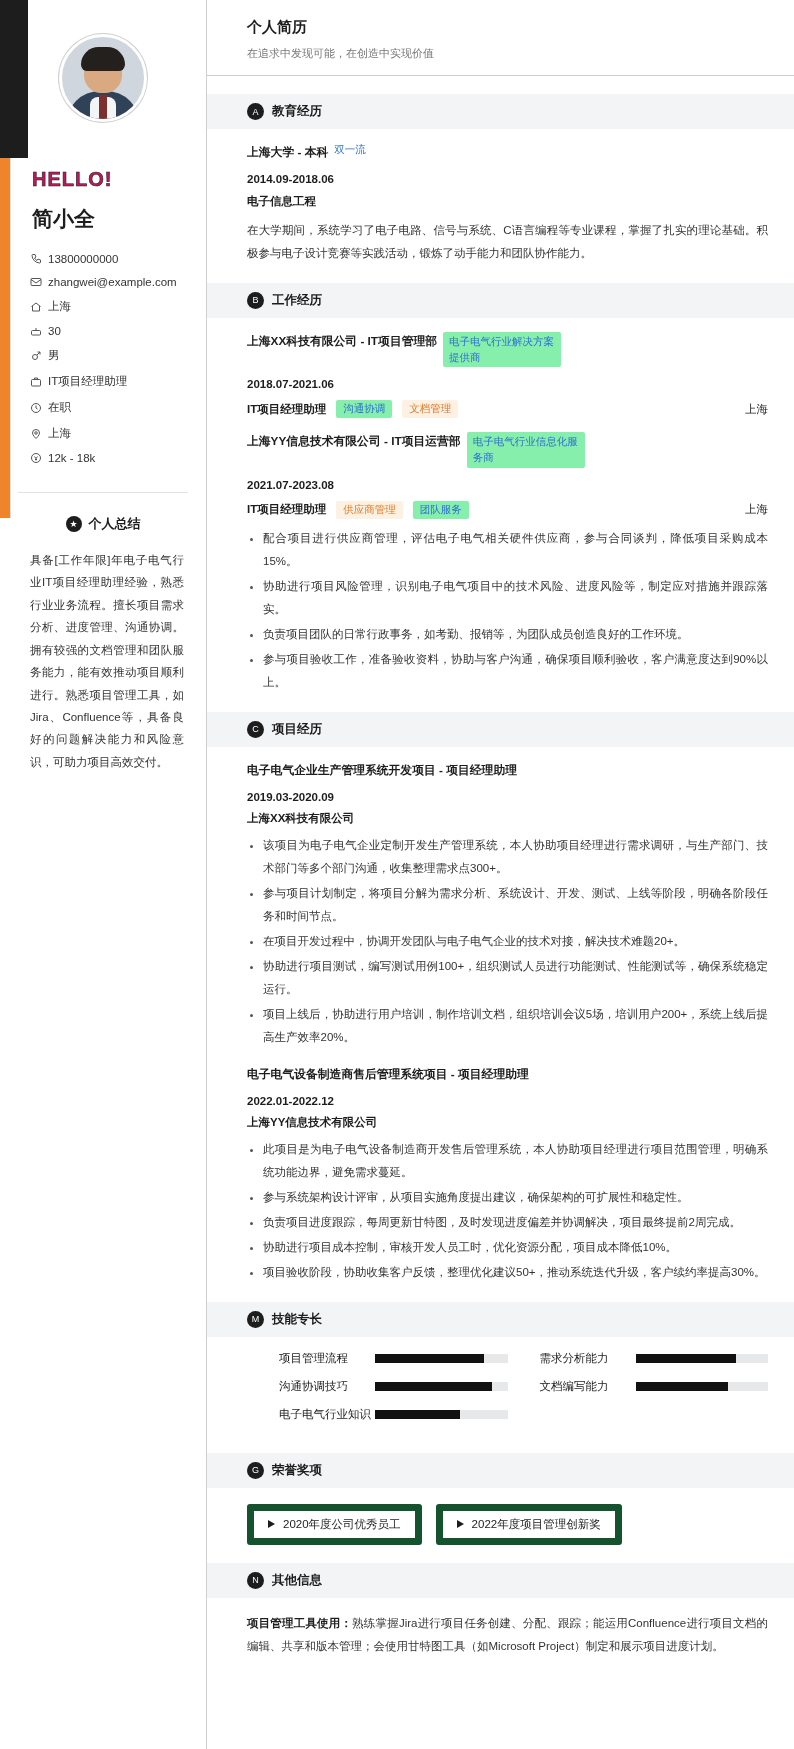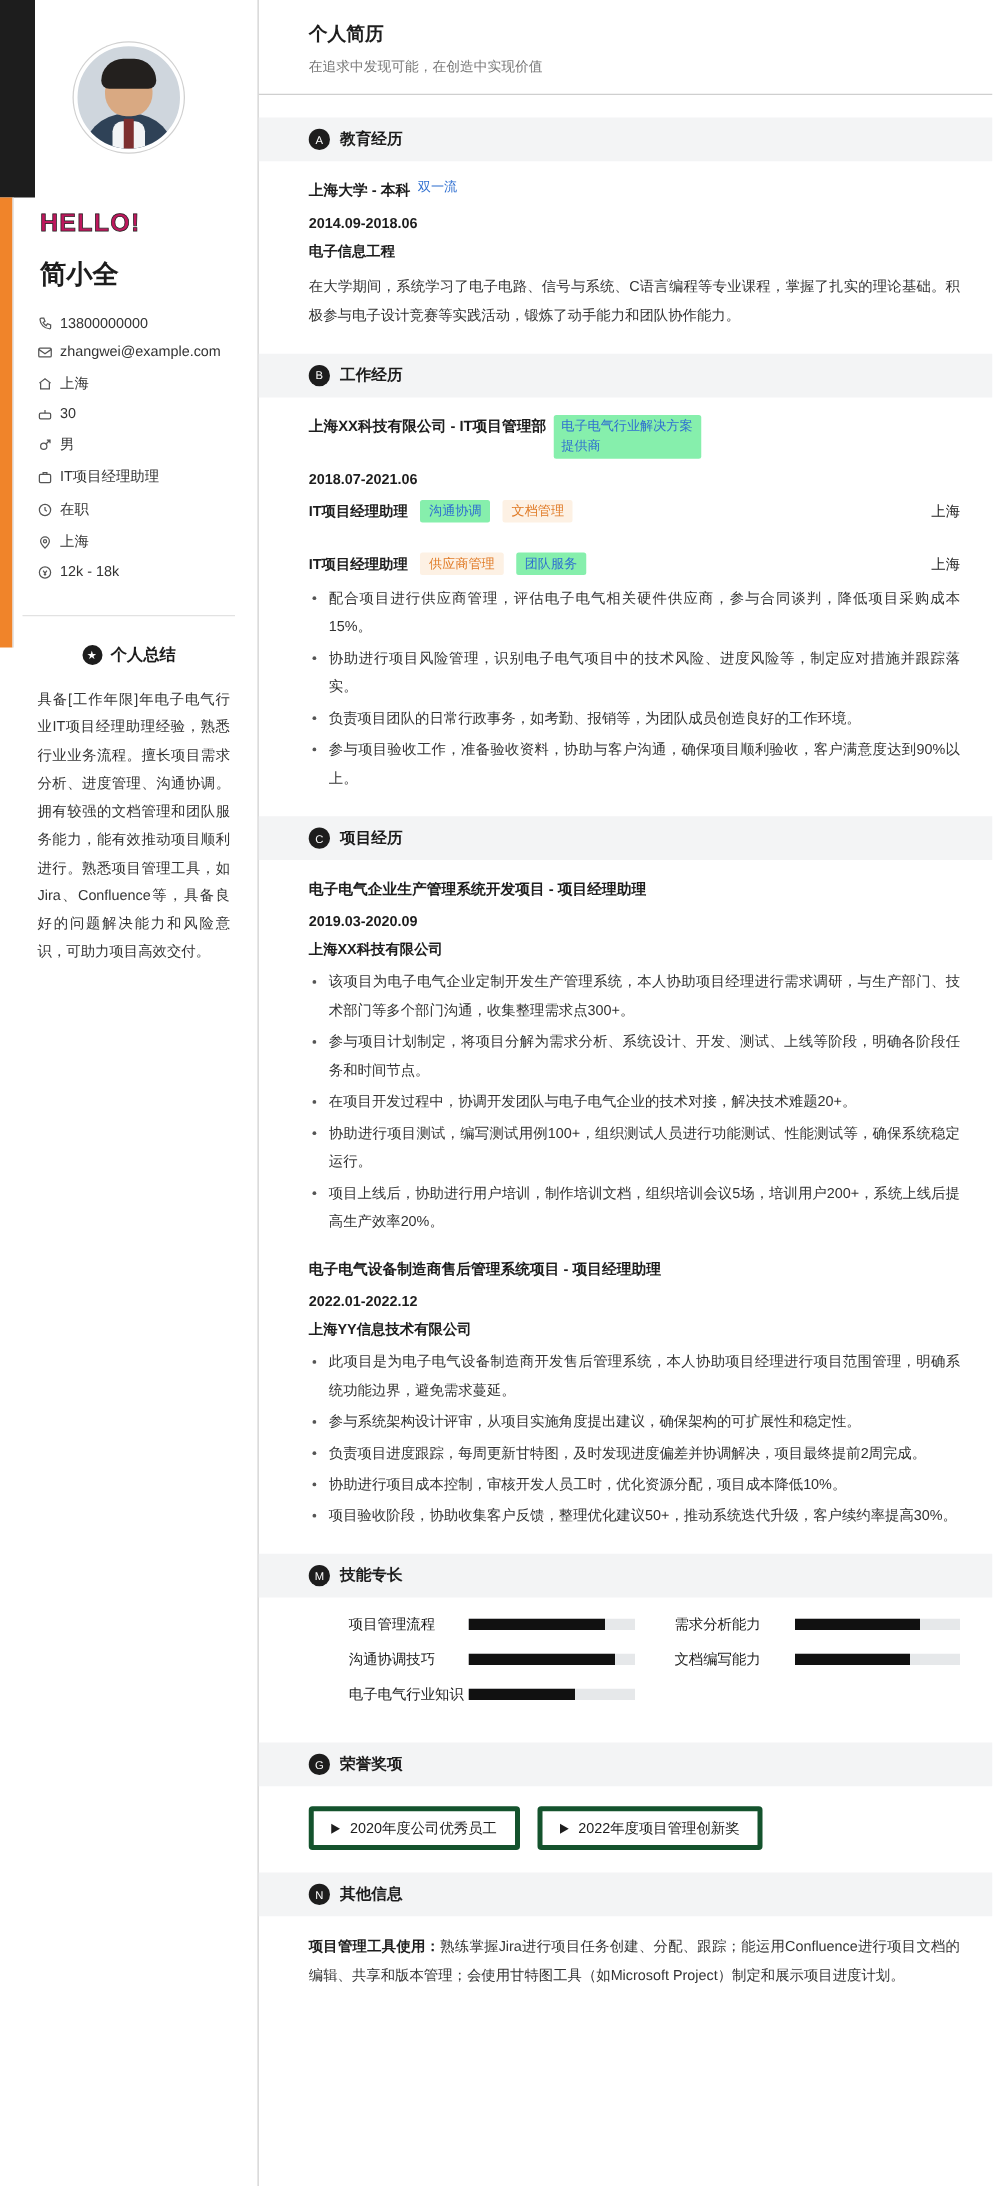--- a/index.html
+++ b/index.html
@@ -96,21 +96,21 @@
 
   
   .skills { display:flex; flex-wrap:wrap; padding-top:14px; }
   .skill { width:50%; display:flex; align-items:center; margin-bottom:13px; }
   .skill .lbl { font-size:11.5px; color:#1d1d1d; width:96px; flex:0 0 96px;margin-left:32px; }
   .bar { position:relative; height:9px; width:172px; background:#e6e8ea; }
   .bar > i { position:absolute; left:0; top:0; height:9px; background:#111; display:block; }
 
   
   .honors { display:flex; gap:14px; padding-top:16px; flex-wrap:wrap; }
-  .honor { display:flex; align-items:center; gap:8px; border:4px solid #14532d; border-radius:3px; padding:6px 14px; font-size:11.5px; color:#1d1d1d; }
+  .honor { display:flex; align-items:center; gap:8px; border:7px solid #14532d; border-radius:3px; padding:6px 14px; font-size:11.5px; color:#1d1d1d; }
   .tri { width:0; height:0; border-left:7px solid #1d1d1d; border-top:4.5px solid transparent; border-bottom:4.5px solid transparent; }
 
   .other { padding-top:14px; font-size:11.5px; line-height:2.0; color:#333; text-align:justify; }
   .other b { color:#1d1d1d; }
   .bottom-pad { height:26px; }
 </style>
 </head>
 <body>
 
 <div class="page">
@@ -269,20 +269,27 @@
           <div class="role-left">
             <span class="role-name">IT项目经理助理</span>
             <span class="chip">沟通协调</span>
             <span class="chip orange">文档管理</span>
           </div>
           <span class="role-loc">上海</span>
         </div>
       </div>
 
       <div class="entry">
+        <div class="e-line">
+          <div class="e-left">
+            <span class="e-title">上海YY信息技术有限公司 - IT项目运营部</span>
+            <span class="tag-blue">电子电气行业信息化服务商</span>
+          </div>
+          <span class="e-date">2021.07-2023.08</span>
+        </div>
         <div class="role-line">
           <div class="role-left">
             <span class="role-name">IT项目经理助理</span>
             <span class="chip orange">供应商管理</span>
             <span class="chip">团队服务</span>
           </div>
           <span class="role-loc">上海</span>
         </div>
         <ul class="bullets">
           <li>配合项目进行供应商管理，评估电子电气相关硬件供应商，参与合同谈判，降低项目采购成本15%。</li>

